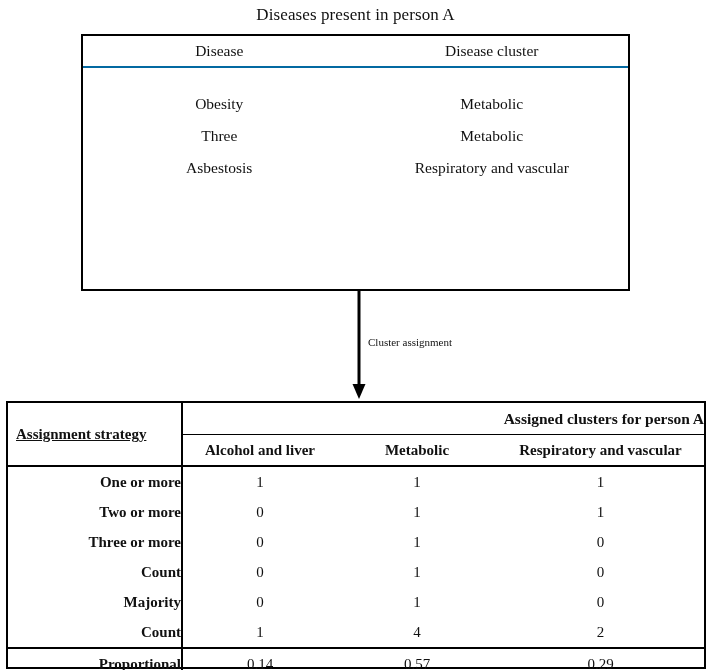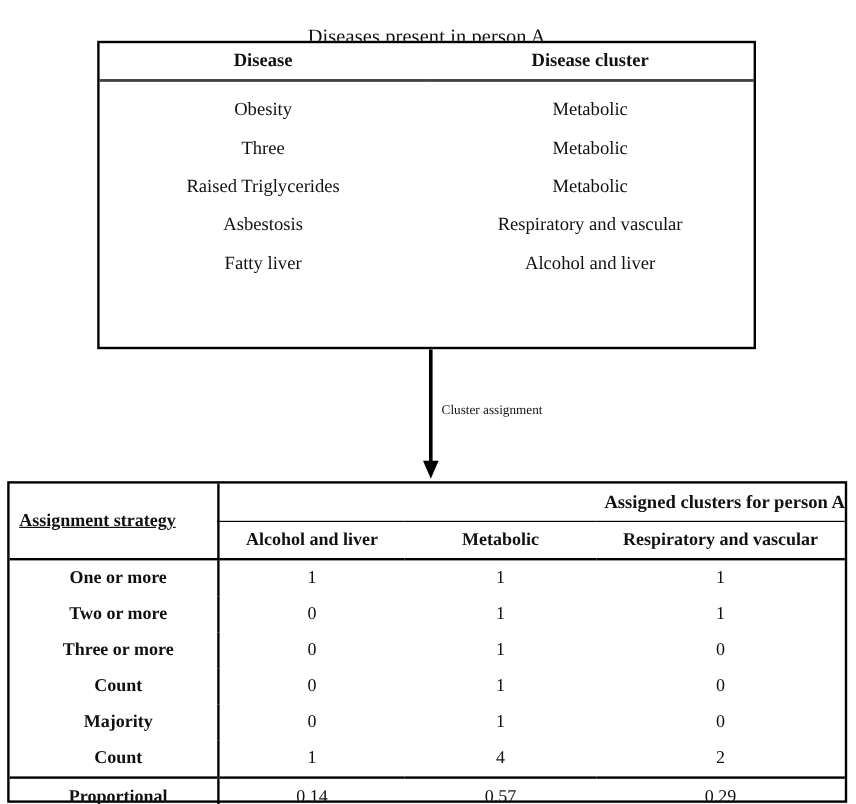--- a/index.html
+++ b/index.html
@@ -13,21 +13,21 @@
     position: relative;
     font-family: "Liberation Serif", "DejaVu Serif", serif;
     color: #000000;
     overflow: hidden;
   }
 
   
   #top-title {
     position: absolute;
     left: 81px;
-    top: 20px;
+    top: 4px;
     width: 549px;
     text-align: center;
     font-size: 17px;
     line-height: 22px;
     color: #111;
     letter-spacing: 0.1px;
   }
 
   
   #top-table-wrap {
@@ -48,30 +48,30 @@
   #top-table td, #top-table th {
     padding: 0;
     border: none;
     text-align: center;
     font-weight: normal;
     font-size: 15.5px;
     color: #111;
   }
   #top-table thead th {
     height: 30px;
-    font-weight: bold;
+    font-weight: normal;
     font-size: 15.5px;
-    border-bottom: 2px solid #404040;
+    border-bottom: 2px solid #0369a1;
     vertical-align: middle;
   }
   #top-table tbody td {
     height: 32px;
     vertical-align: middle;
   }
-  #top-table tbody tr:first-child td { padding-top: 8px; }
+  #top-table tbody tr:first-child td { padding-top: 20px; }
 
   
   #arrow {
     position: absolute;
     left: 352px;
     top: 291px;
     width: 14px;
     height: 110px;
   }
   #arrow-label {
@@ -130,21 +130,21 @@
     text-align: center;
     font-weight: bold;
     height: 30px;
     font-size: 15px;
   }
   #bottom-table tbody td {
     height: 30px;
   }
   #bottom-table tbody .rowlabel {
     border-right: 2px solid #000;
-    text-align: center;
+    text-align: right;
     padding-left: 8px;
     font-weight: bold;
   }
   #bottom-table tbody .val {
     text-align: center;
     font-weight: normal;
   }
   #bottom-table tbody tr.ruled-above td {
     border-top: 2px solid #000;
   }
@@ -165,30 +165,22 @@
     <tbody>
       <tr>
         <td>Obesity</td>
         <td>Metabolic</td>
       </tr>
       <tr>
         <td>Three</td>
         <td>Metabolic</td>
       </tr>
       <tr>
-        <td>Raised Triglycerides</td>
-        <td>Metabolic</td>
-      </tr>
-      <tr>
         <td>Asbestosis</td>
         <td>Respiratory and vascular</td>
-      </tr>
-      <tr>
-        <td>Fatty liver</td>
-        <td>Alcohol and liver</td>
       </tr>
     </tbody>
   </table>
 </div>
 
 <svg id="arrow" viewBox="0 0 14 110">
   <line x1="7" y1="0" x2="7" y2="98" stroke="#000" stroke-width="3"></line>
   <polygon points="7,108 0.5,93 13.5,93" fill="#000"></polygon>
 </svg>
 <div id="arrow-label">Cluster assignment</div>

